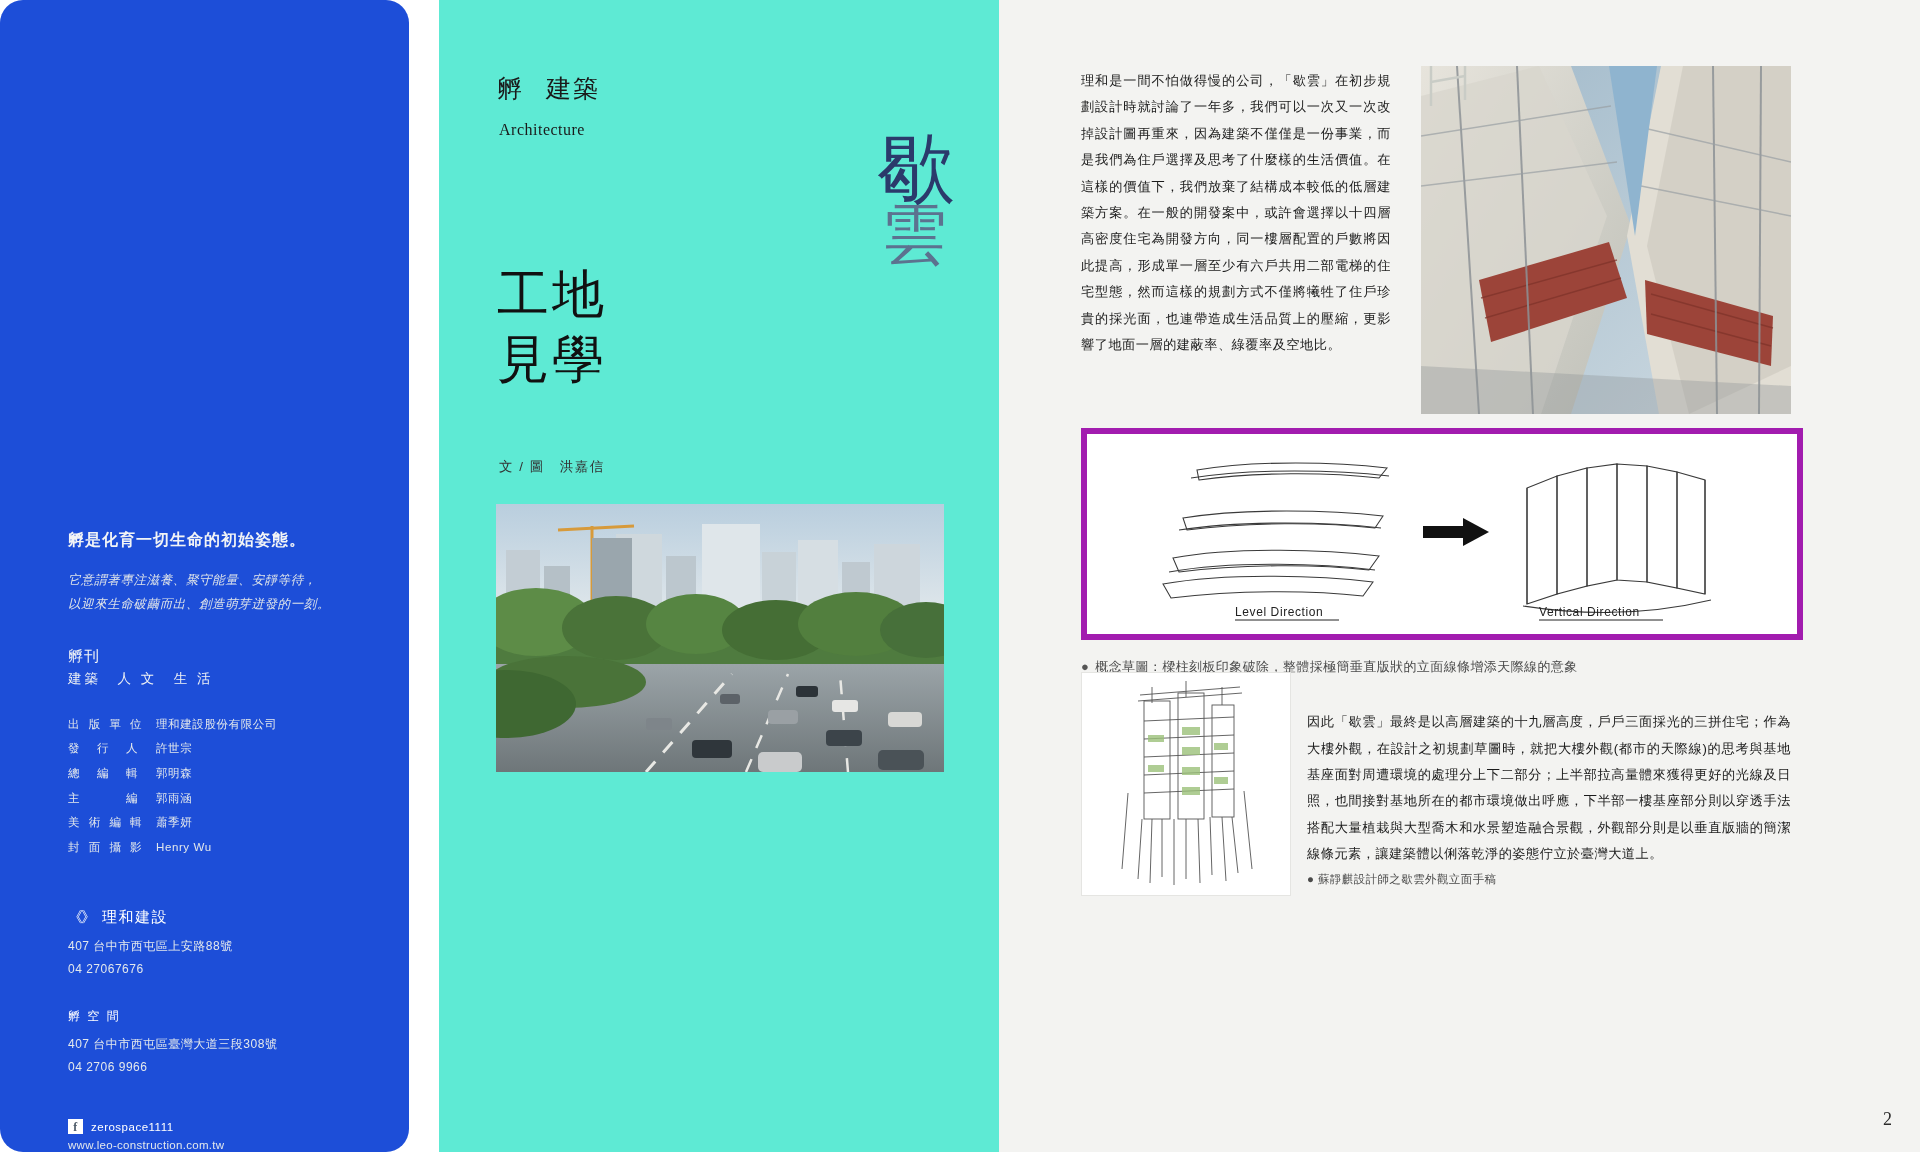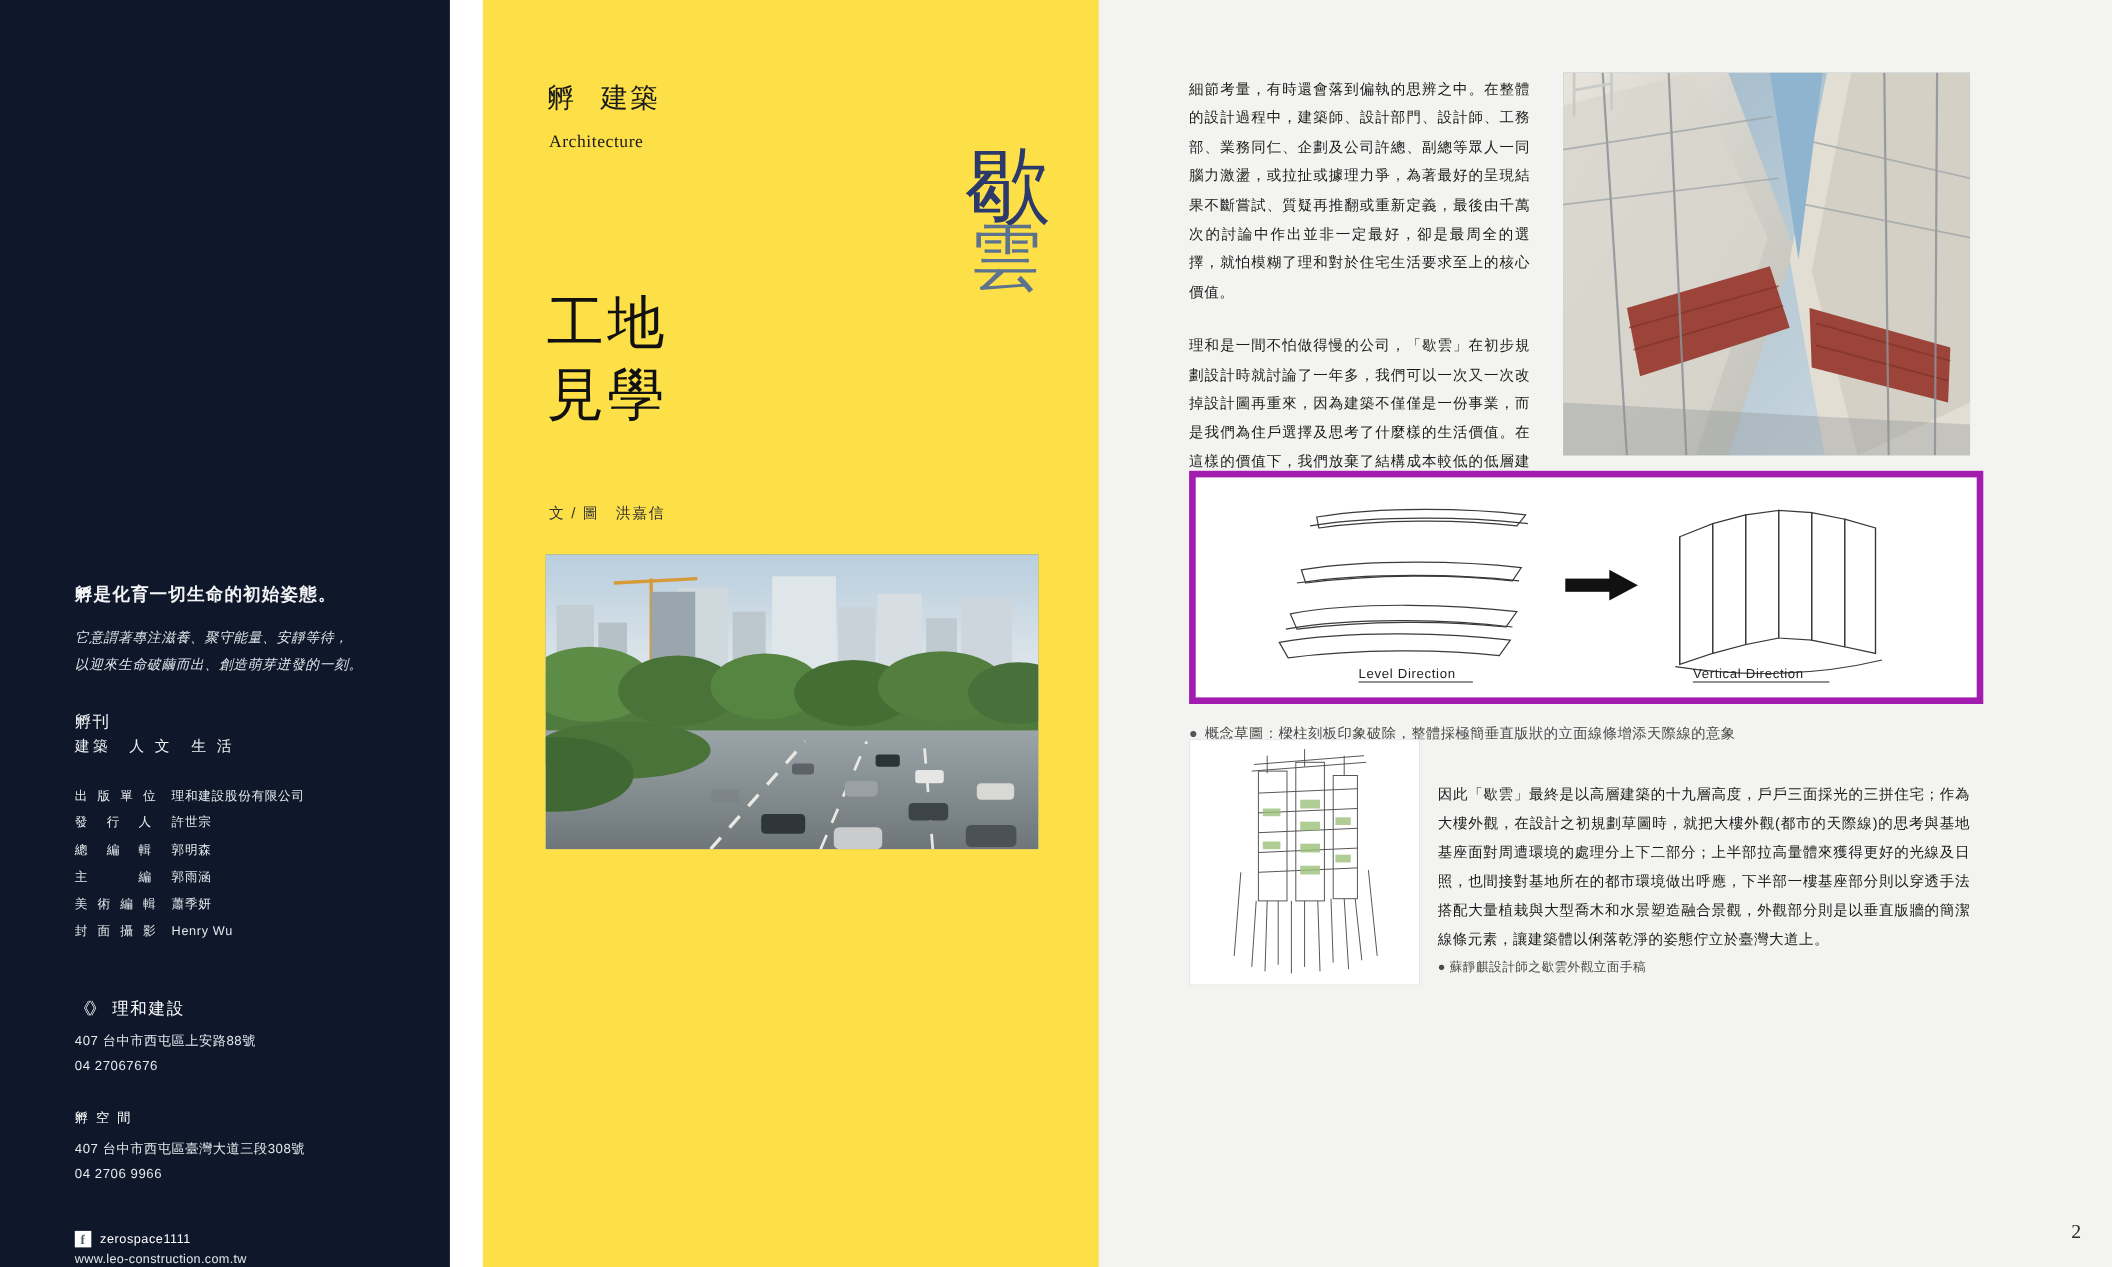--- a/index.html
+++ b/index.html
@@ -17,24 +17,25 @@
     position: relative;
     width: 1920px;
     height: 1152px;
     display: flex;
   }
 
   
   .sidebar {
     width: 409px;
     height: 1152px;
-    background: #0f172a;
+    background: #1d4ed8;
     color: #ffffff;
     position: relative;
     flex: 0 0 409px;
+    border-radius: 23px;
   }
   .sidebar-inner {
     position: absolute;
     left: 68px;
     top: 530px;
     width: 300px;
   }
   .sb-tagline {
     font-size: 16px;
     letter-spacing: 1px;
@@ -138,21 +139,21 @@
   .gutter {
     width: 30px;
     flex: 0 0 30px;
     background: #ffffff;
   }
 
   
   .page-left {
     width: 560px;
     flex: 0 0 560px;
-    background: #fde047;
+    background: #5eead4;
     position: relative;
     padding: 0;
   }
   .masthead {
     position: absolute;
     left: 58px;
     top: 72px;
   }
   .mh-cn {
     font-size: 25px;
@@ -479,21 +480,20 @@
         <rect x="150" y="214" width="26" height="12" rx="3" fill="#7e858a"></rect>
       </svg>
     </div>
 
 
   </section>
 
   <section class="page-right">
 
     <div class="rp-col-text">
-      <p>細節考量，有時還會落到偏執的思辨之中。在整體的設計過程中，建築師、設計部門、設計師、工務部、業務同仁、企劃及公司許總、副總等眾人一同腦力激盪，或拉扯或據理力爭，為著最好的呈現結果不斷嘗試、質疑再推翻或重新定義，最後由千萬次的討論中作出並非一定最好，卻是最周全的選擇，就怕模糊了理和對於住宅生活要求至上的核心價值。</p>
       <p>理和是一間不怕做得慢的公司，「歇雲」在初步規劃設計時就討論了一年多，我們可以一次又一次改掉設計圖再重來，因為建築不僅僅是一份事業，而是我們為住戶選擇及思考了什麼樣的生活價值。在這樣的價值下，我們放棄了結構成本較低的低層建築方案。在一般的開發案中，或許會選擇以十四層高密度住宅為開發方向，同一樓層配置的戶數將因此提高，形成單一層至少有六戶共用二部電梯的住宅型態，然而這樣的規劃方式不僅將犧牲了住戶珍貴的採光面，也連帶造成生活品質上的壓縮，更影響了地面一層的建蔽率、綠覆率及空地比。</p>
     </div>
 
     <div class="photo-scaffold">
       <svg width="370" height="348" viewBox="0 0 370 348">
         <defs>
           <linearGradient id="skg" x1="0" y1="0" x2="1" y2="1">
             <stop offset="0%" stop-color="#9fb8c9"></stop>
             <stop offset="100%" stop-color="#cfdbe2"></stop>
           </linearGradient>

